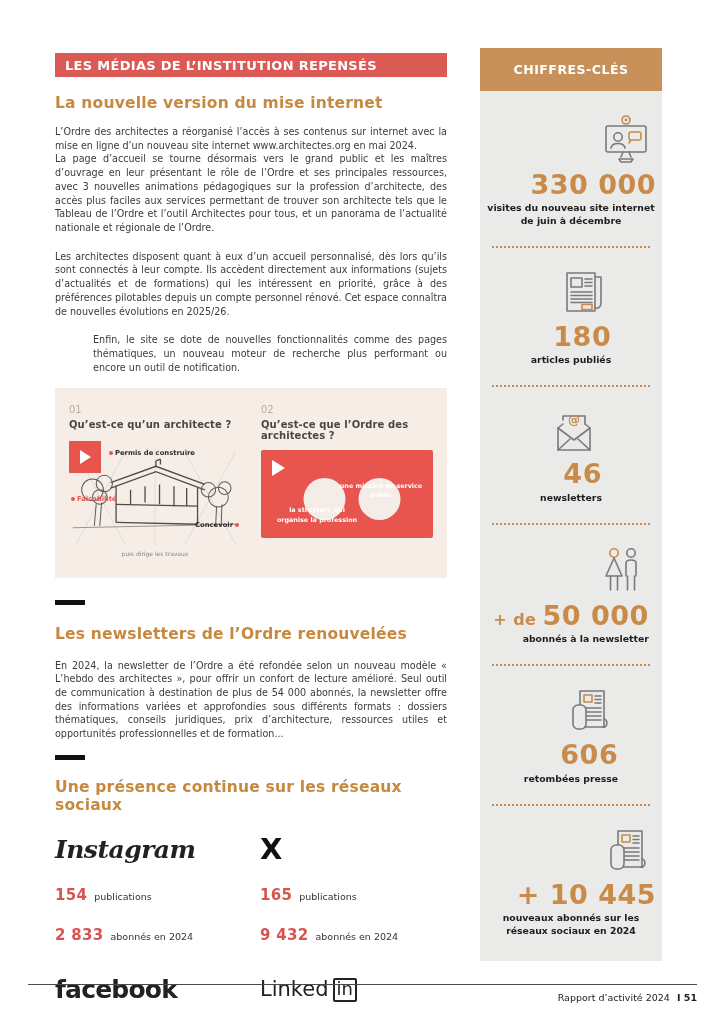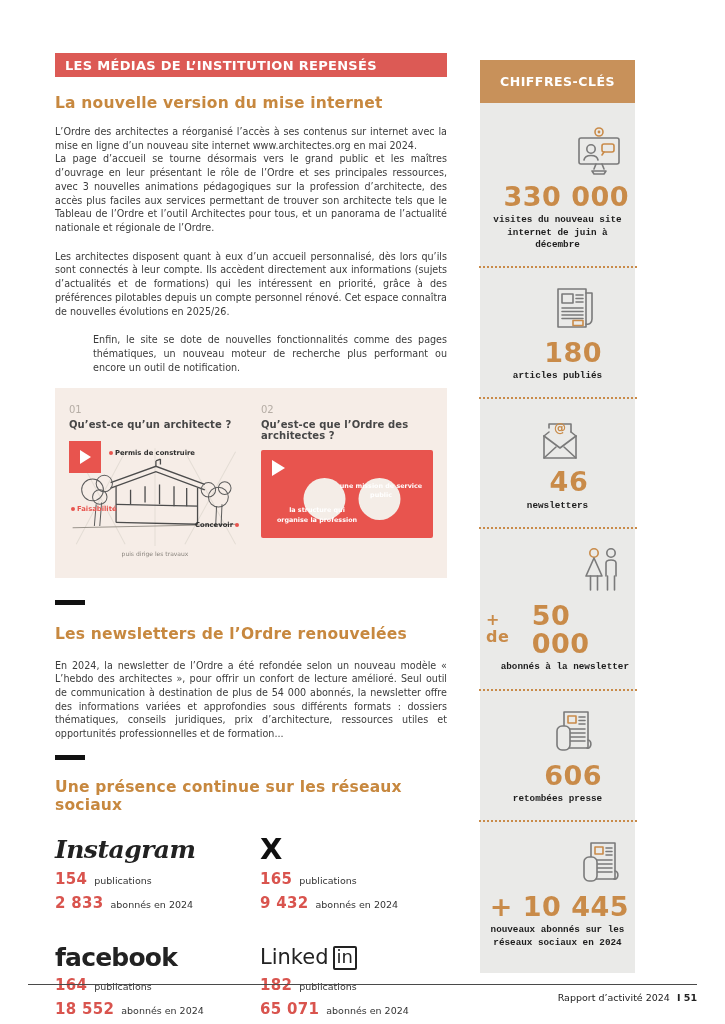--- a/index.html
+++ b/index.html
@@ -53,36 +53,36 @@
   
   .social-grid { display:grid; grid-template-columns:205px 1fr; row-gap:22px; margin-top:14px; }
   .social-logo { height:36px; display:flex; align-items:flex-end; }
   .logo-insta { font-family:"DejaVu Serif","Liberation Serif",serif; font-style:italic; font-weight:bold;
                 font-size:25px; color:#222222; letter-spacing:-0.5px; }
   .logo-x { font-weight:800; font-size:29px; color:#101010; line-height:1; }
   .logo-fb { font-weight:bold; font-size:25px; letter-spacing:-0.8px; color:#222222; line-height:1; }
   .logo-li { font-weight:normal; font-size:21px; color:#222222; line-height:1; display:flex; align-items:center; }
   .li-badge { border:2px solid #222222; border-radius:2px; padding:0 2px 1px 2px; margin-left:4px;
               font-size:18px; line-height:1.05; }
-  .sline { margin-top:6px; display:flex; align-items:baseline; gap:7px; }
+  .sline { margin-top:22px; display:flex; align-items:baseline; gap:7px; }
   .snum { color:#d9544e; font-weight:bold; font-size:15px; letter-spacing:.3px; }
   .slabel { font-size:9.5px; color:#333333; }
 
   
-  .sidebar { position:absolute; left:480px; top:60px; width:155px; }
+  .sidebar { position:absolute; left:480px; top:48px; width:182px; }
   .sidebar-header { background:#c8915a; color:#ffffff; font-weight:bold; font-size:12.5px;
                     letter-spacing:.5px; text-align:center; padding:14px 0; }
   .sidebar-body { background:#eaeae8; height:824px; padding:22px 6px 24px 6px; display:flex;
                   flex-direction:column; justify-content:space-between; align-items:center; }
   .stat { display:flex; flex-direction:column; align-items:flex-end; }
   .stat-value { color:#c98b49; font-weight:bold; font-size:27px; line-height:1.05; letter-spacing:.5px;
                 display:flex; align-items:baseline; gap:6px; }
   .stat-prefix { font-size:16px; font-weight:bold; }
   .stat-label { font-size:9.3px; font-weight:bold; color:#1d1d1d; text-align:center; line-height:1.32;
-                margin-top:3px; max-width:172px;font-family:Liberation Mono, monospace; }
+                margin-top:3px; max-width:172px; }
   .dotsep { width:158px; border-top:2px dotted #c98b49; }
   .icon-svg { display:block; margin-bottom:4px; }
   .icon-svg .g { stroke:#7a7a7a; fill:none; stroke-width:1.6; stroke-linecap:round; stroke-linejoin:round; }
   .icon-svg .o { stroke:#c98b49; fill:none; stroke-width:1.6; stroke-linecap:round; stroke-linejoin:round; }
   .icon-svg .of { fill:#c98b49; stroke:none; }
   .icon-svg .cover { fill:#eaeae8; }
 
   
   .footer { position:absolute; left:28px; right:28px; top:984px; border-top:1px solid #4a4a4a;
             padding-top:7px; text-align:right; font-size:9.5px; color:#222222; }
@@ -139,21 +139,21 @@
                 <circle cx="172" cy="48" r="7"></circle>
               <path d="M163,68 L162,90 M169,66 L168,90"></path>
             </g>
           </svg>
           <div class="play-btn">
               <div class="play-tri"></div>
             </div>
           <div class="sk-label" style="left:38px; top:10px;">
             <span class="rdot"></span><span>Permis de construire</span>
           </div>
-          <div class="sk-label sk-red" style="left:0px; top:66px;">
+          <div class="sk-label sk-red" style="left:0px; top:56px;">
             <span class="rdot"></span><span>Faisabilité</span>
           </div>
           <div class="sk-label" style="right:0px; top:82px;">
             <span>Concevoir</span><span class="rdot"></span>
           </div>
           <div class="sk-caption">puis dirige les travaux</div>
         </div>
       </div>
       <div class="fig-col">
         <div class="fig-num">02</div>

